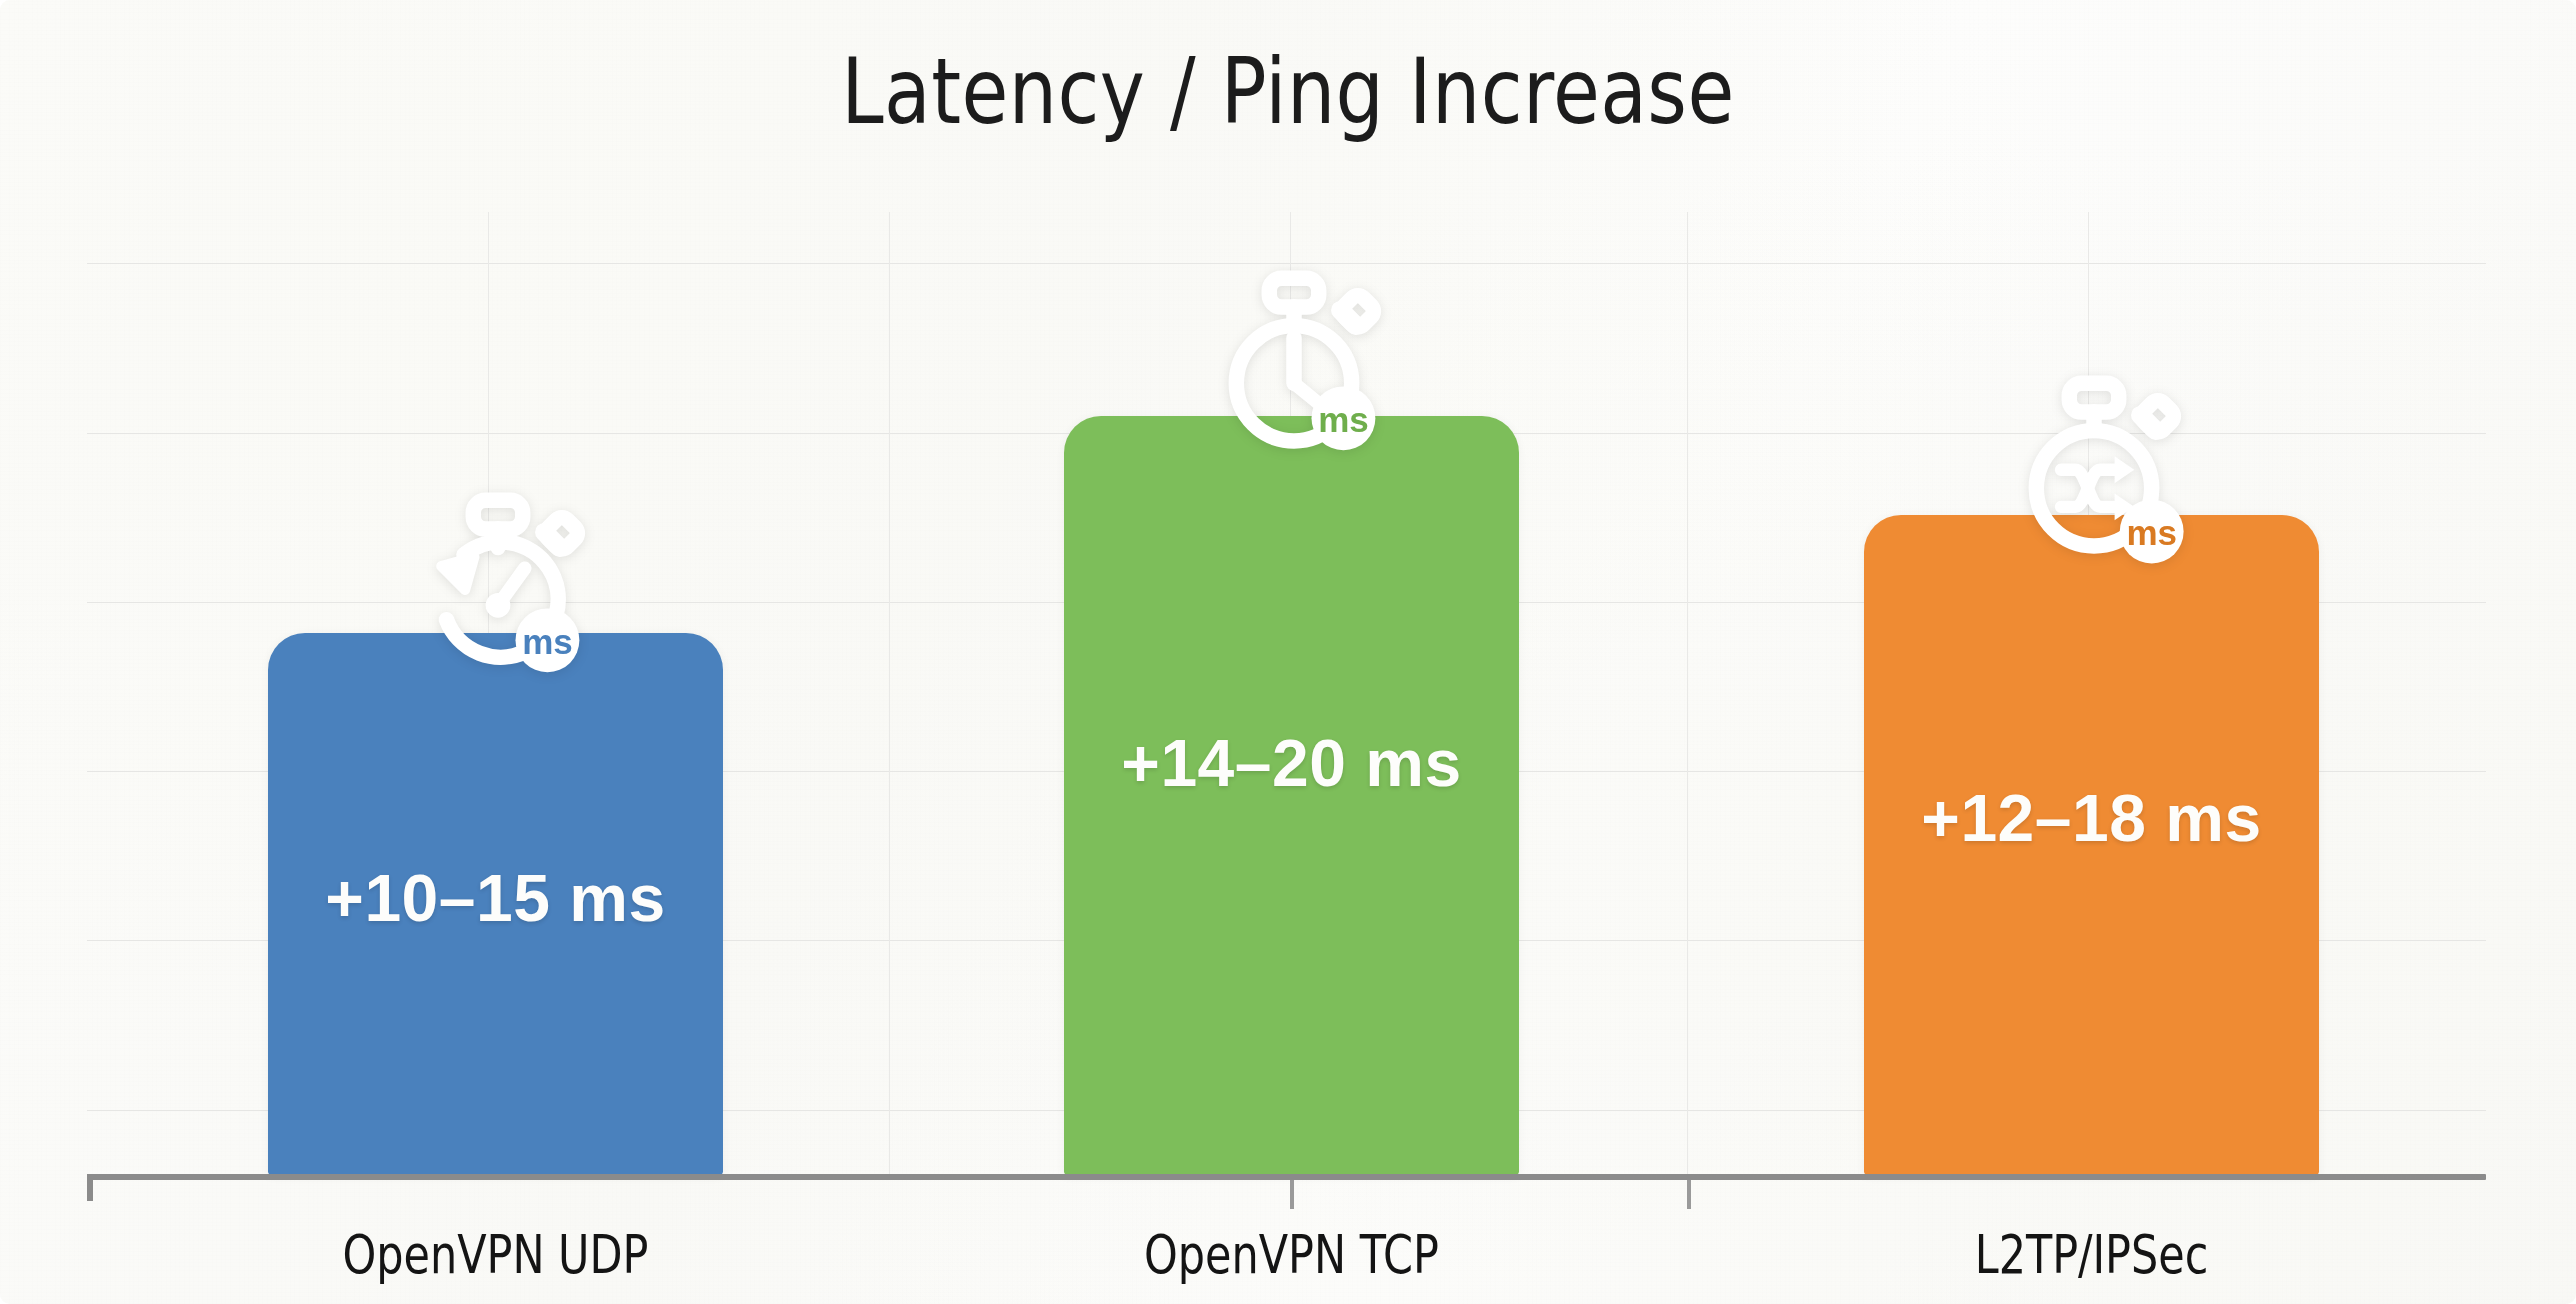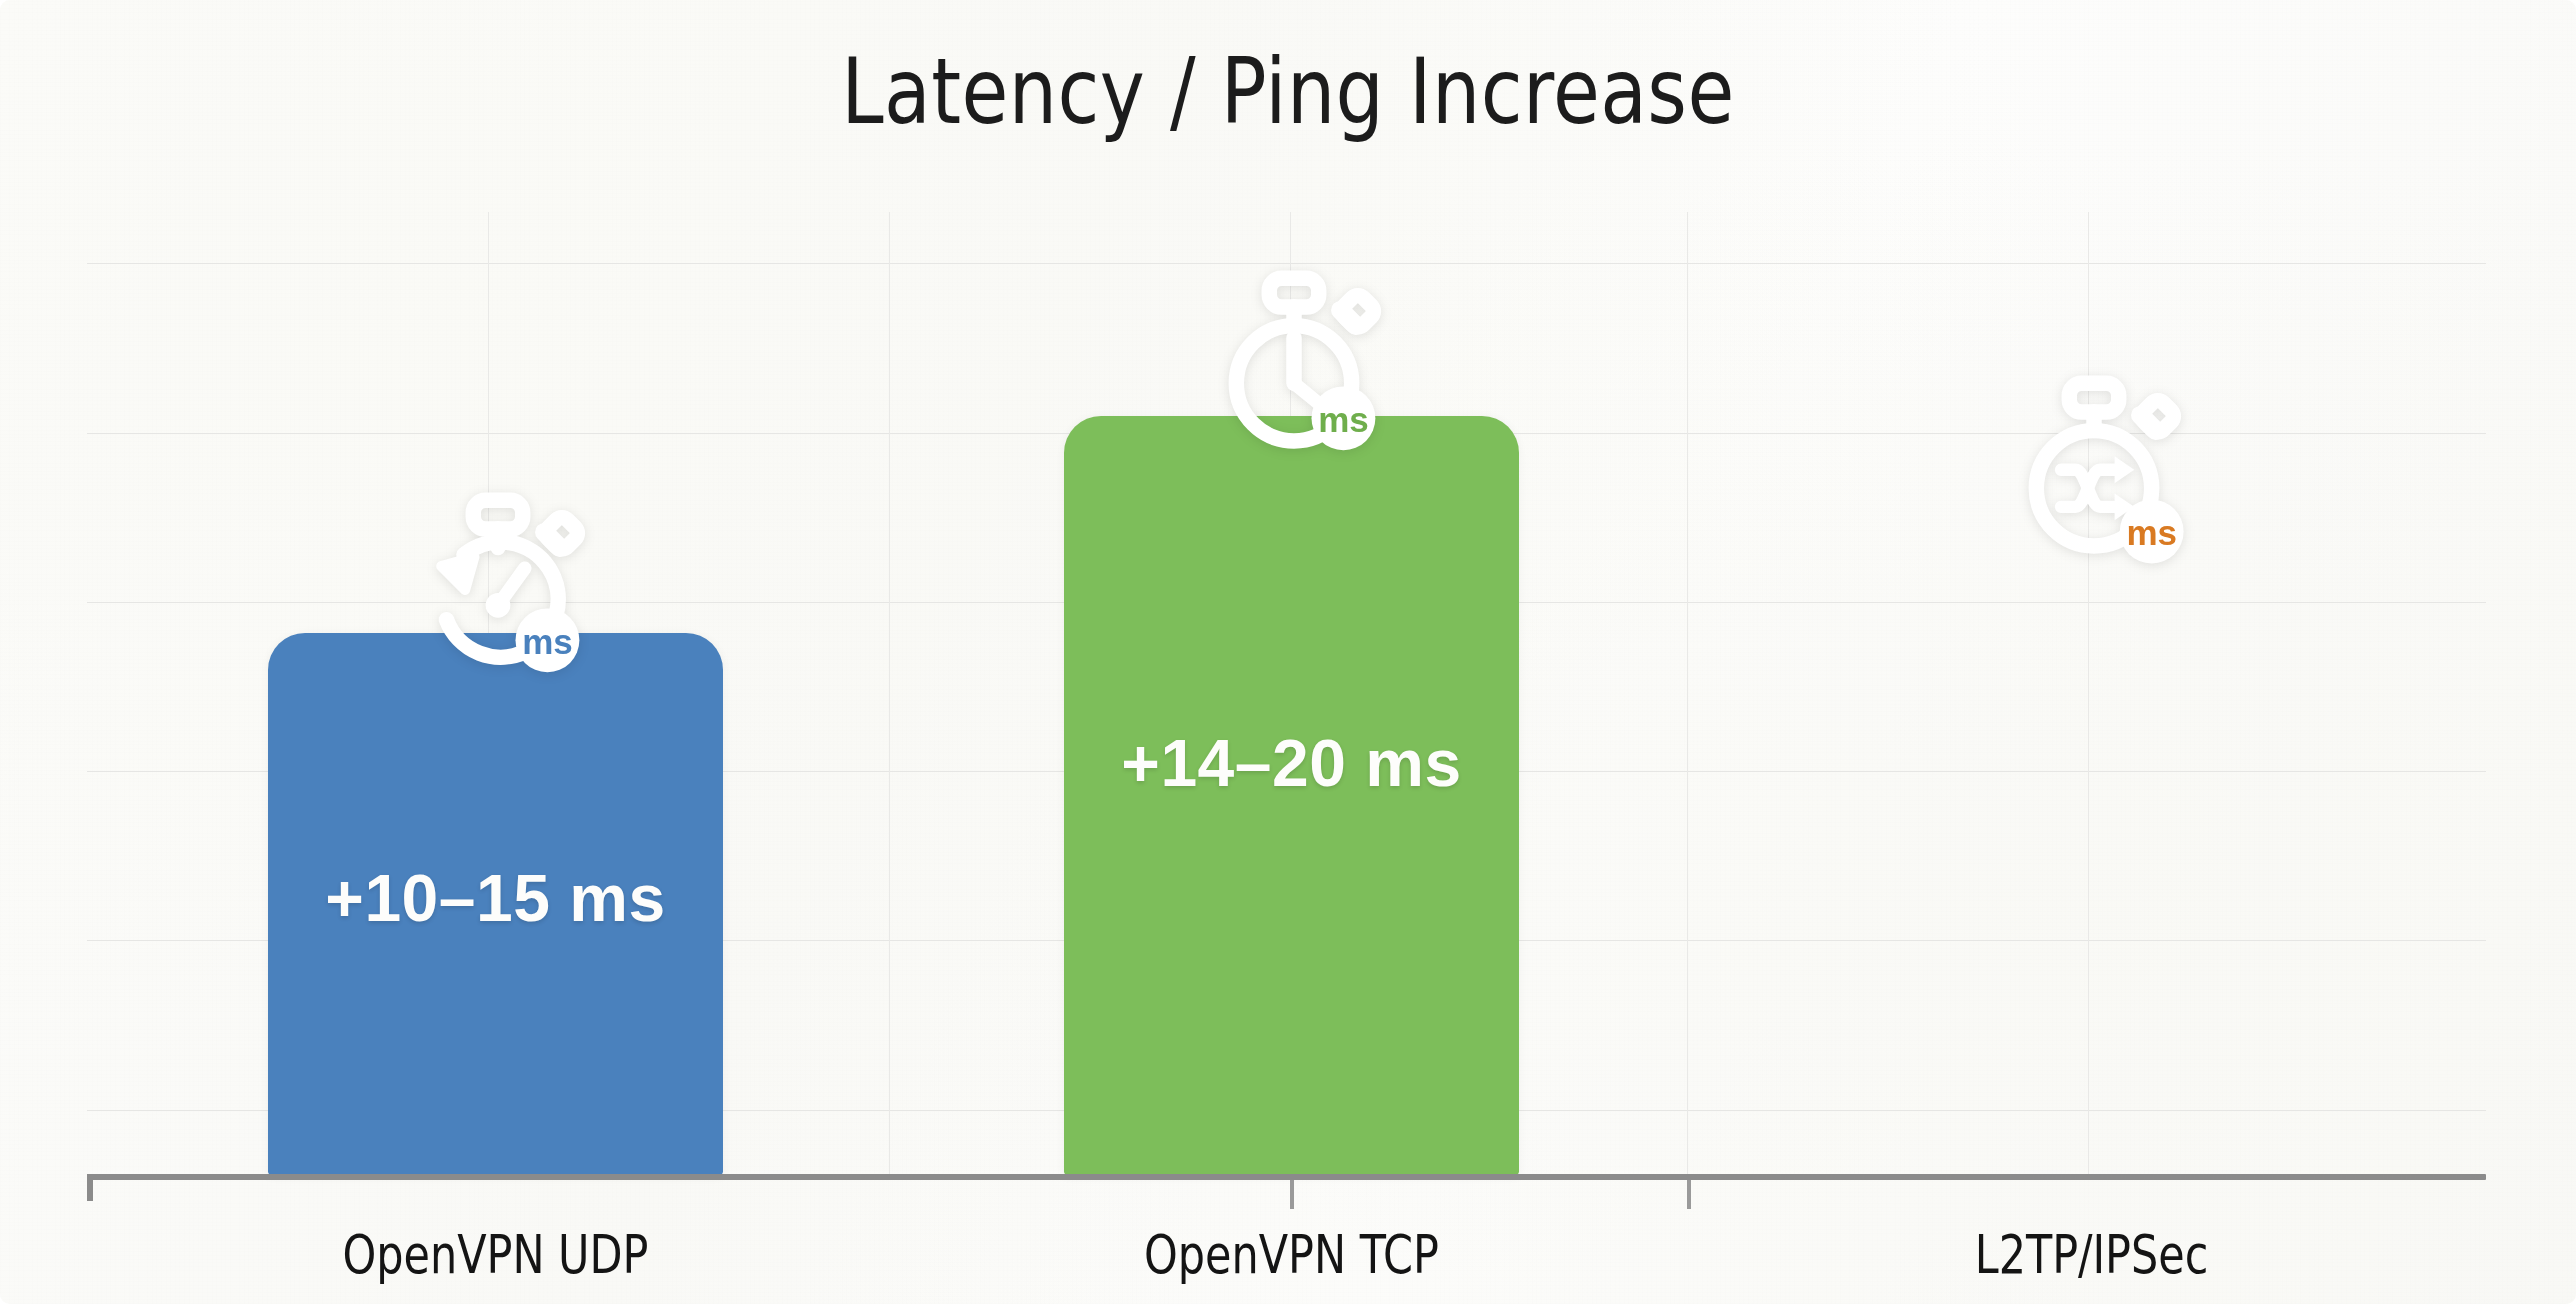--- a/index.html
+++ b/index.html
@@ -203,20 +203,23 @@
           <circle cx="50" cy="55" r="28"></circle>
 
           <path d="M50 55 V33"></path>
           <path d="M50 55 L66 68" stroke-width="6.5"></path>
         </g>
         <circle cx="74" cy="72" r="15.5" fill="#ffffff"></circle>
         <text x="74" y="78.5" text-anchor="middle" font-family="Liberation Sans, sans-serif" font-size="17" font-weight="700" fill="#6fae4c">ms</text>
       </svg>
     </div>
 
+    <div class="bar" style="left:1864px; top:515px; width:455px; height:660px; background:#ef8b33;">
+      <div class="bar-value" style="top:265px;">+12–18 ms</div>
+    </div>
 
     <div class="bar-icon" style="left:1991px; top:375px; width:206px; height:206px;">
       <svg viewBox="0 0 100 100" width="206" height="206">
         <g fill="none" stroke="#ffffff" stroke-width="7.5" stroke-linecap="round" stroke-linejoin="round">
           <rect x="38" y="4" width="24" height="14" rx="6" ry="6"></rect>
           <path d="M50 18 V27"></path>
           <path d="M72.5 19.5 L80 27" stroke-width="9"></path>
           <rect x="74.5" y="13.5" width="13" height="13" rx="4" ry="4" transform="rotate(45 81 20)"></rect>
           <circle cx="50" cy="55" r="28"></circle>
         </g>

